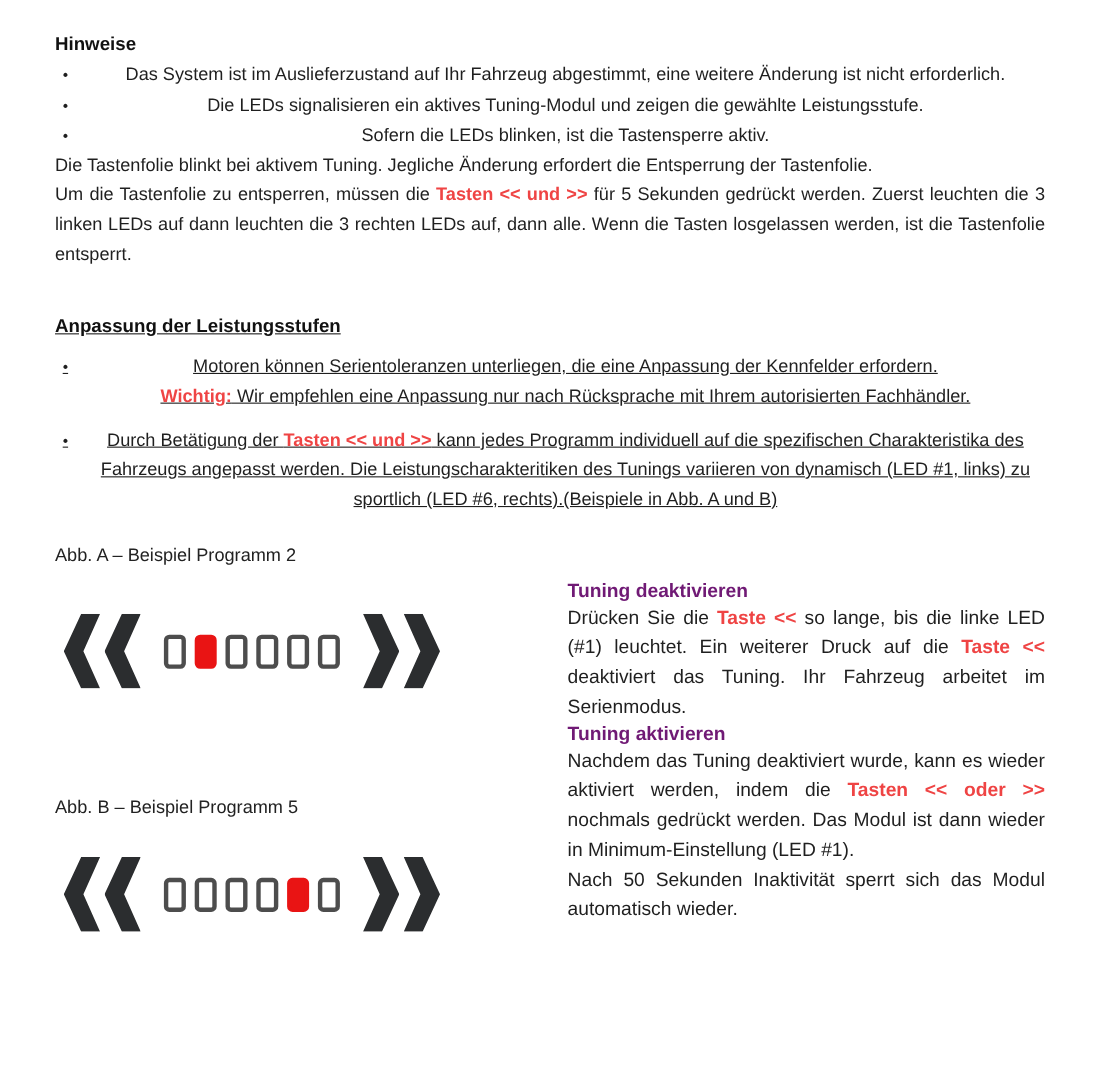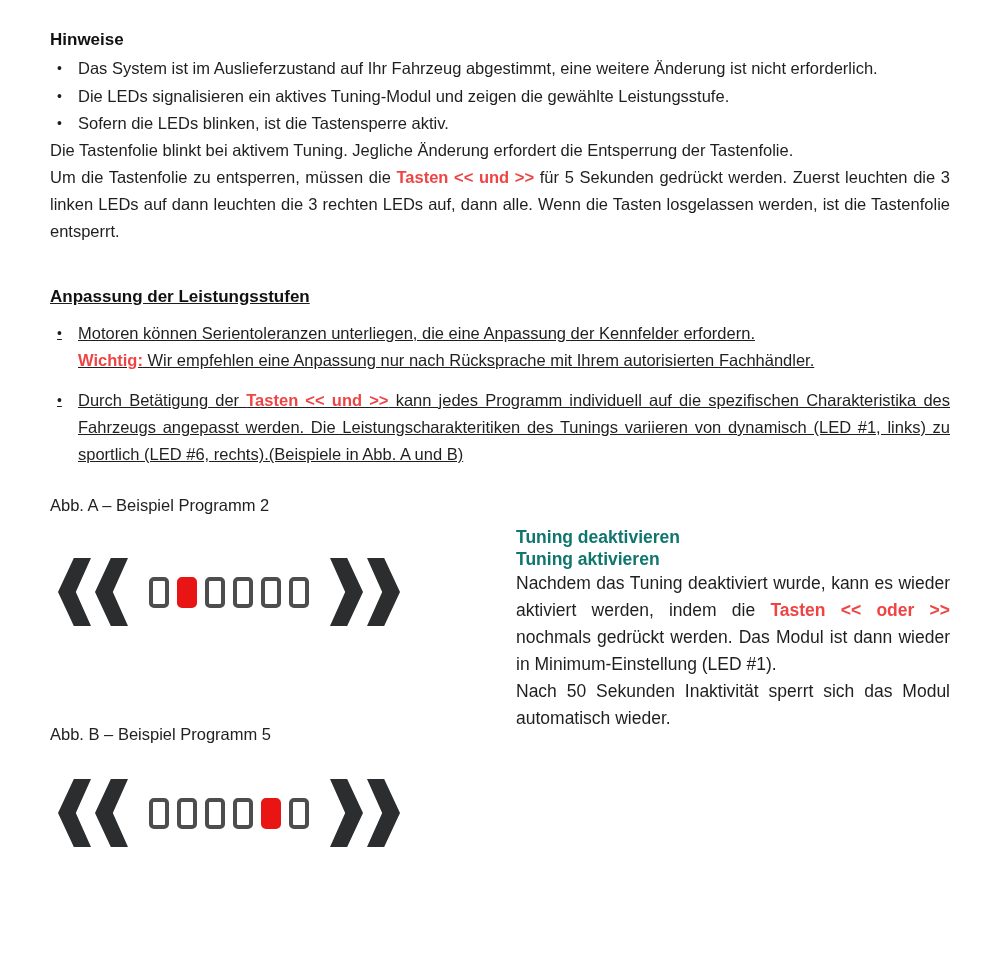--- a/index.html
+++ b/index.html
@@ -21,21 +21,21 @@
   
   .txt { font-size: 16.5px; line-height: 27px; }
   .just { text-align: justify; }
 
   
   .bullet { display: flex; margin: 0; }
   .bullet .dot {
     flex: 0 0 21px; margin-left: 7px; font-size: 14px; line-height: 27px;
     color: #1f1f1f;
   }
-  .bullet .bt { flex: 1; }
+  .bullet .bt { flex: 1; text-align: center; }
 
   section.blk { margin: 0; }
   .mt-sec { margin-top: 26px; }
 
   
   .cols { display: flex; margin-top: 26px; gap: 34px; }
   .col-left { width: 432px; flex: 0 0 432px; }
   .col-right { flex: 1; padding-top: 32px; }
 
   .caption { font-size: 16.5px; line-height: 23px; color: #222; }
@@ -56,21 +56,21 @@
     border: 4px solid var(--led-border, #4d4d4d);
     border-radius: 5px;
     background: var(--led-off, #ffffff);
   }
   .led.on {
     border-color: var(--led-active, #e91414);
     background: var(--led-active, #e91414);
   }
 
   
-  .col-right .h2 { font-weight: bold; font-size: 17.5px; line-height: 22px; color: #0f766e; margin: 0; }
+  .col-right .h2 { font-weight: bold; font-size: 17.5px; line-height: 22px; color: #701a75; margin: 0; }
   .rtxt { font-size: 17.5px; line-height: 27px; }
   .col-right p { margin: 0; }
   .mt12 { margin-top: 12px; }
   .mt16 { margin-top: 16px; }
   .mt14 { margin-top: 14px; }
 
   b { font-weight: bold; color: #ef4444; }
 </style>
 </head>
 <body>
@@ -159,20 +159,21 @@
           </div>
         <div class="chev-group">
           <span class="chev chev-r"></span>
             <span class="chev chev-r"></span>
         </div>
       </div>
     </div>
 
     <div class="col-right">
       <p class="h2">Tuning deaktivieren</p>
+      <p class="rtxt just mt12"><span>Drücken Sie die </span><b>Taste &lt;&lt;</b><span> so lange, bis die linke LED (#1) leuchtet. Ein weiterer Druck auf die </span><b>Taste &lt;&lt;</b><span> deaktiviert das Tuning. Ihr Fahrzeug arbeitet im Serienmodus.</span></p>
       <p class="h2 mt16">Tuning aktivieren</p>
       <p class="rtxt just mt12"><span>Nachdem das Tuning deaktiviert wurde, kann es wieder aktiviert werden, indem die </span><b>Tasten &lt;&lt; oder &gt;&gt;</b><span> nochmals gedrückt werden. Das Modul ist dann wieder in Minimum-Einstellung (LED #1).</span></p>
       <p class="rtxt just mt14">Nach 50 Sekunden Inaktivität sperrt sich das Modul automatisch wieder.</p>
     </div>
 
   </div>
 
 </div>
 
 </body></html>

